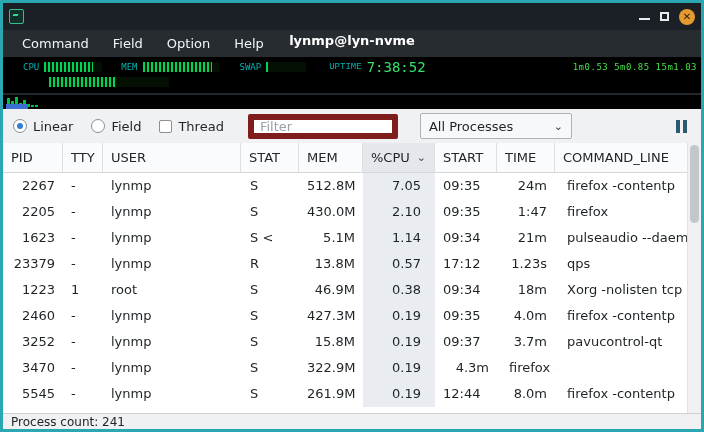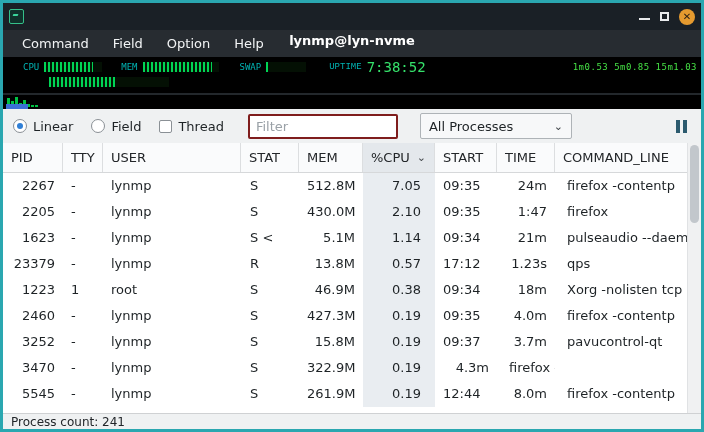--- a/index.html
+++ b/index.html
@@ -49,21 +49,21 @@
   
   .toolbar { height:34px; background:#eff1f2; display:flex; align-items:center;
              padding:0 10px; gap:8px; flex:0 0 auto; }
   .radio-group { display:flex; align-items:center; gap:6px; margin-right:10px; }
   .radio { width:14px; height:14px; border:1px solid #8a9095; border-radius:50%;
            background:#fff; position:relative; }
   .radio.sel::after { content:""; position:absolute; left:3px; top:3px; width:6px; height:6px;
                       border-radius:50%; background:#2f7fd6; }
   .checkbox { width:13px; height:13px; border:1px solid #8a9095; background:#fff; border-radius:2px; }
   .ctl-label { font-size:13px; }
-  .filter-input { width:150px; height:25px; border:2px solid #7f1d1d; border-radius:2px;
+  .filter-input { width:150px; height:25px; border:6px solid #7f1d1d; border-radius:2px;
                   background:#fff; padding:0 6px; font-size:13px; font-family:inherit;
                   color:#8b5cf6; outline:none; margin-left:6px; }
   .filter-input::placeholder { color:#9aa1a7; }
   .proc-select { width:152px; height:26px; border:1px solid #aeb3b7; border-radius:2px;
                  background:#f7f8f9; display:flex; align-items:center; padding:0 8px;
                  margin-left:14px; font-size:13px; }
   .proc-select .arrow { margin-left:auto; font-size:11px; color:#3a3f43; }
   .pause-btn { margin-left:auto; display:flex; gap:3px; padding:4px; }
   .pause-btn i { display:block; width:4px; height:13px; background:#2b5a6e; }
 

